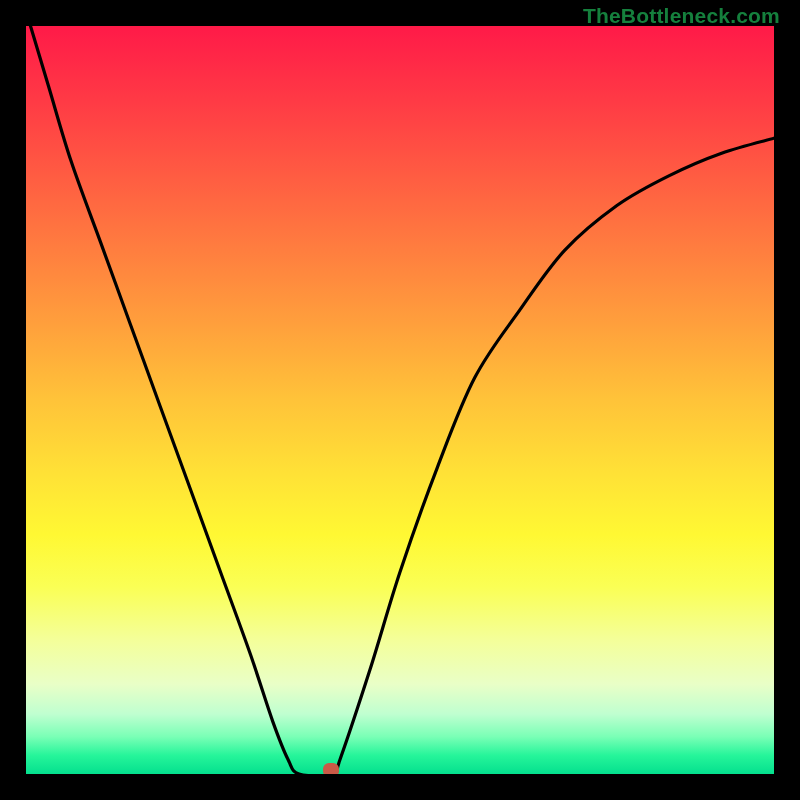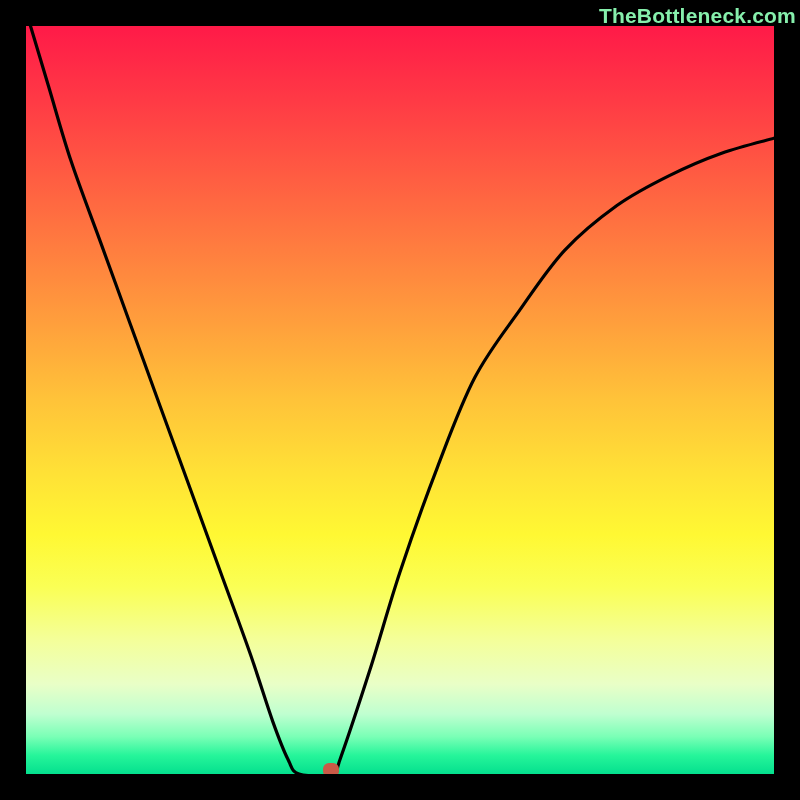--- a/index.html
+++ b/index.html
@@ -13,22 +13,22 @@
   }
   .frame {
     position: relative;
     width: 800px;
     height: 800px;
     background: #000;
   }
   .watermark {
     position: absolute;
     top: 4px;
-    right: 4px;
-    color: #86efac;
+    right: 20px;
+    color: #15803d;
     font-size: 21px;
     font-weight: 600;
     letter-spacing: 0.2px;
     z-index: 10;
   }
   .plot {
     position: absolute;
     left: 26px;
     top: 26px;
     width: 748px;

